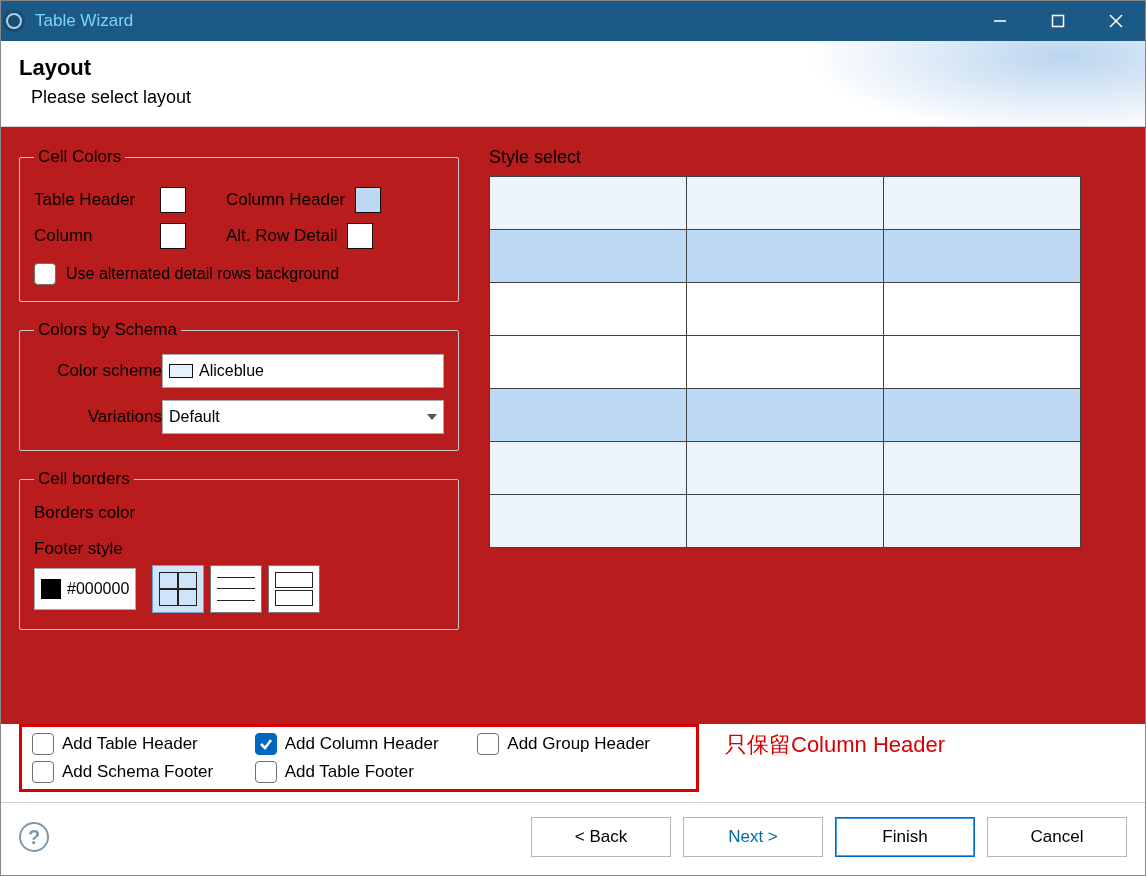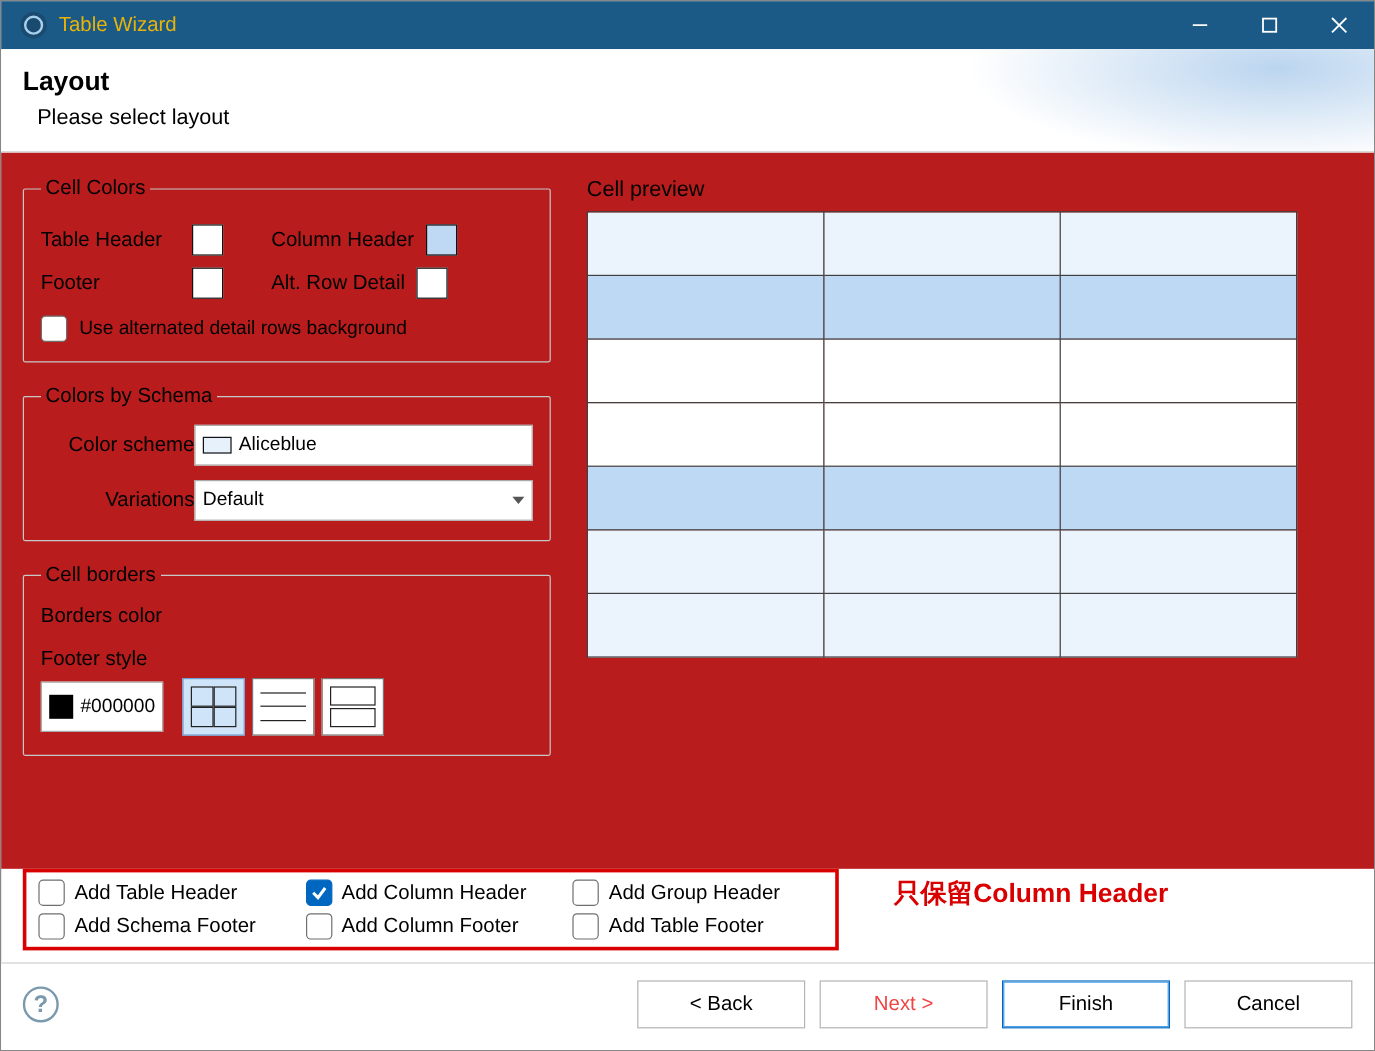--- a/index.html
+++ b/index.html
@@ -14,24 +14,24 @@
     width: 1146px;
     height: 876px;
     display: flex;
     flex-direction: column;
     border: 1px solid #878787;
     background: #ffffff;
   }
   .titlebar {
     height: 40px;
     background: #1b5a86;
-    color: #eab308;
+    color: #7dd3fc;
     display: flex;
     align-items: center;
-    padding: 0 0 0 16px;
+    padding: 0 0 0 2px;
   }
   .titlebar .app-icon {
     width: 22px; height: 22px;
     margin-right: 10px;
     background: #1a4a6e;
     border-radius: 50%;
     position: relative;
     flex-shrink:0;
   }
   .titlebar .app-icon::before{
@@ -244,24 +244,24 @@
     grid-template-columns: repeat(3, 1fr);
     gap: 6px 14px;
     width: 680px;
   }
   .opt{ display:flex; align-items:center; gap:8px; font-size:17px; }
   .annotation{
     position: relative;
   }
   .annotation .ann-text{
     position:absolute;
-    left: 744px;
+    left: 724px;
     top: -72px;
     font-size: 22px;
-    font-weight: 700;
+    font-weight: 400;
     color: #d80000;
     text-shadow: 0 0 2px #fff,0 0 2px #fff;
     white-space:nowrap;
   }
   .footer{
     border-top:1px solid #d0d0d0;
     padding: 14px 18px 18px;
     display:flex;
     align-items:center;
     background:#ffffff;
@@ -276,21 +276,21 @@
     font-size:20px;
   }
   .footer .btns{ margin-left:auto; display:flex; gap:12px; }
   .btn{
     width:140px; height:40px;
     border:1px solid #b5b5b5;
     background:#fff;
     display:flex;align-items:center;justify-content:center;
     font-size:17px;
   }
-  .btn.disabled{ color:#ef4444; }
+  .btn.disabled{ color:#0369a1; }
   .btn.primary{ border-color:#0067c0; box-shadow: inset 0 0 0 1px #4aa0e6; }
 </style>
 </head>
 <body>
 
 <div class="window">
 
   <div class="titlebar">
     <div class="app-icon"></div>
     <div class="title">Table Wizard</div>
@@ -327,21 +327,21 @@
         <legend>Cell Colors</legend>
 
         <div class="cc-row">
           <span class="lbl">Table Header</span>
           <span class="swatch"></span>
           <span class="sp"></span>
           <span class="lbl" style="width:auto">Column Header</span>
           <span class="swatch blue"></span>
         </div>
         <div class="cc-row">
-          <span class="lbl">Footer</span>
+          <span class="lbl">Column</span>
           <span class="swatch"></span>
           <span class="sp"></span>
           <span class="lbl" style="width:auto">Alt. Row Detail</span>
           <span class="swatch"></span>
         </div>
         <div class="chk-row">
           <span class="cbox">
             
           </span>
           <span>Use alternated detail rows background</span>
@@ -400,21 +400,21 @@
                   <div class="bot"></div>
                 </div>
             </div>
           </div>
         </div>
       </fieldset>
 
     </div>
 
     <div class="rightcol">
-      <div class="preview-lbl">Cell preview</div>
+      <div class="preview-lbl">Style select</div>
       <table class="preview-tbl">
         <tbody>
             <tr class="r-header">
               <td></td>
               <td></td>
               <td></td>
             </tr>
         <tr class="r-alt">
               <td></td>
               <td></td>
@@ -466,24 +466,20 @@
     <div class="opt">
       <span class="cbox"></span>
       <span>Add Group Header</span>
     </div>
     <div class="opt">
       <span class="cbox"></span>
       <span>Add Schema Footer</span>
     </div>
     <div class="opt">
       <span class="cbox"></span>
-      <span>Add Column Footer</span>
-    </div>
-    <div class="opt">
-      <span class="cbox"></span>
       <span>Add Table Footer</span>
     </div>
   </div>
 
   <div class="annotation">
     <div class="ann-text">只保留Column Header</div>
   </div>
 
   <div class="footer">
     <div class="help-icon">?</div>

